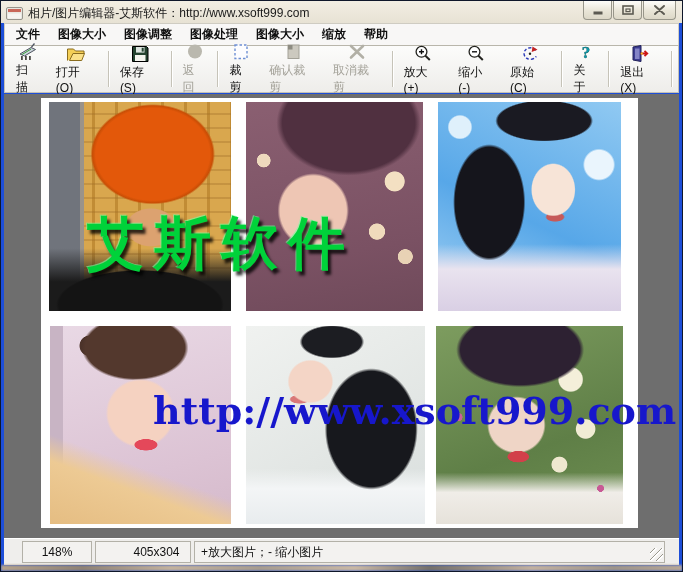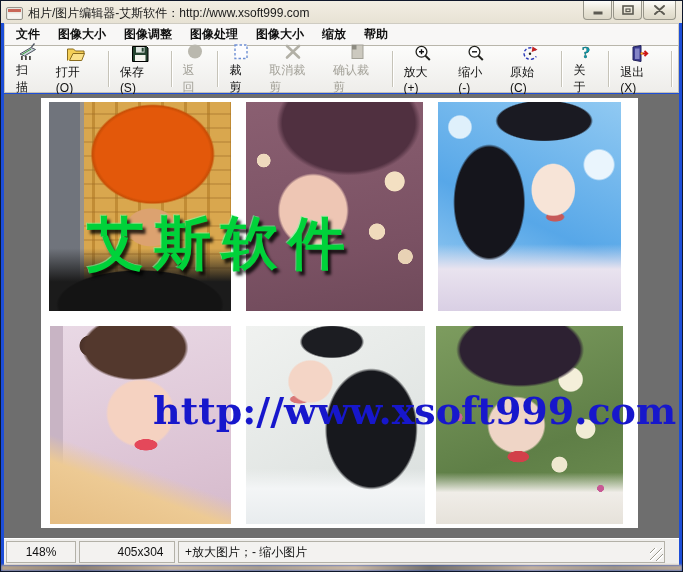--- a/index.html
+++ b/index.html
@@ -97,21 +97,21 @@
     text-shadow:3px 4px 3px rgba(0,0,0,.8), -1px -1px 0 rgba(120,255,160,.6); }
   .wm-blue{ position:absolute; left:112px; top:290px; font-size:38px; font-weight:bold;
     color:#1717cc; white-space:nowrap;
     font-family:"DejaVu Serif", serif; }
   
   .statusbar{ position:absolute; left:3px; right:3px; bottom:6px; height:27px;
     background:#efeeec; border-top:1px solid #fff; display:flex; align-items:stretch;
     padding:2px 2px 2px 2px; font-size:12px; color:#111; }
   .spanel{ border:1px solid #b3b1a8; background:#f3f2f0; display:flex; align-items:center;
     margin-right:3px; }
-  .spanel.z{ width:70px; justify-content:center; }
+  .spanel.z{ width:70px; justify-content:center;margin-left:16px; }
   .spanel.d{ width:96px; justify-content:center;padding-left:27px; }
   .spanel.h{ flex:1; padding-left:6px; margin-right:12px; position:relative; }
   .grip{ position:absolute; right:1px; bottom:1px; width:13px; height:13px;
     background:repeating-linear-gradient(135deg, rgba(0,0,0,0) 0 3px, #9a988e 3px 4px, #fff 4px 5px); }
   .wallpaper-strip{ position:absolute; left:0; right:0; bottom:0; height:6px;
     background:linear-gradient(90deg,#b4a28c,#8f8274 12%,#c3b29e 25%,#a79c8f 38%,#c9b8a5 52%,#8a8population 0, #74706a 63%,#c2b1a0 78%,#9d948a 90%,#b7a violet 0,#b7a796);
     filter:blur(1px); }
 </style>
 </head>
 <body>
@@ -204,33 +204,33 @@
       <span class="ticon">
         <svg width="22" height="20" viewBox="0 0 22 20">
             <rect x="5" y="3" width="12" height="13.5" fill="#fdfdff" stroke="#6e8fd4" stroke-dasharray="2.5 2" stroke-width="1.4"></rect>
           </svg>
       </span>
       <span>裁剪</span>
     </div>
     <div class="tbtn disabled">
       <span class="ticon">
         <svg width="22" height="20" viewBox="0 0 22 20">
-            <path d="M5 4 L17 15.5 M17 4 L5 15.5" stroke="#b2b0a6" stroke-width="2.6" stroke-linecap="round"></path>
-          </svg>
-      </span>
-      <span>取消裁剪</span>
-    </div>
-    <div class="tbtn disabled">
-      <span class="ticon">
-        <svg width="22" height="20" viewBox="0 0 22 20">
             <rect x="6" y="3" width="11" height="13.5" fill="#ccc9bf" stroke="#a3a197"></rect>
             <path d="M6 3 h4.5 v4.5 h-4.5 Z" fill="#8e8c82"></path>
           </svg>
       </span>
       <span>确认裁剪</span>
+    </div>
+    <div class="tbtn disabled">
+      <span class="ticon">
+        <svg width="22" height="20" viewBox="0 0 22 20">
+            <path d="M5 4 L17 15.5 M17 4 L5 15.5" stroke="#b2b0a6" stroke-width="2.6" stroke-linecap="round"></path>
+          </svg>
+      </span>
+      <span>取消裁剪</span>
     </div>
     <div class="tsep"></div>
     <div class="tbtn">
       <span class="ticon">
         <svg width="22" height="20" viewBox="0 0 22 20">
             <circle cx="9.5" cy="7.8" r="5.4" fill="#fff" stroke="#23231f" stroke-width="1.3"></circle>
             <path d="M13.4 11.8 L17.8 16" stroke="#23231f" stroke-width="2"></path>
             <path d="M9.5 5.3 v5 M7 7.8 h5" stroke="#111" stroke-width="1.4"></path>
           </svg>
       </span>

